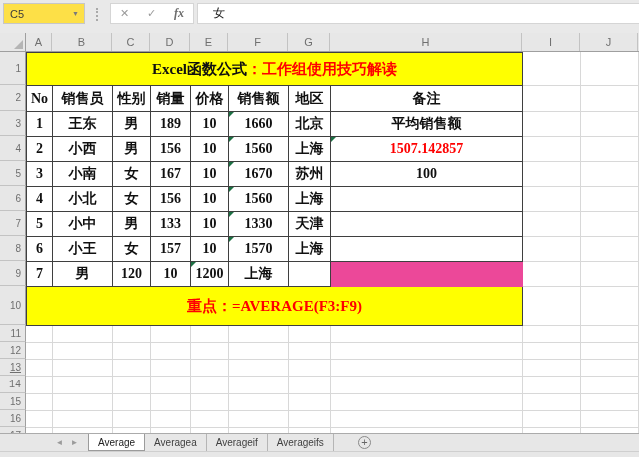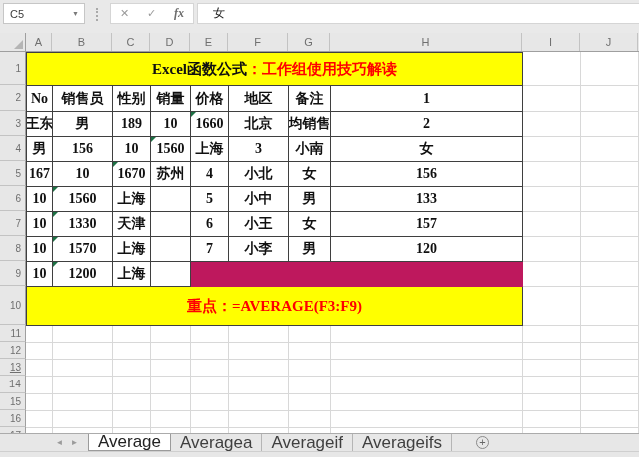--- a/index.html
+++ b/index.html
@@ -2,21 +2,21 @@
 <html><head>
 <meta charset="utf-8">
 <style>
   html,body{margin:0;padding:0;}
   body{width:639px;height:457px;overflow:hidden;background:#e9e9e9;
        font-family:"Liberation Sans",sans-serif;}
   .app{position:relative;width:639px;height:457px;background:#ffffff;}
 
   
   .formula-row{position:absolute;top:0;left:0;width:100%;height:33px;background:#e9e9e9;z-index:5;}
-  .name-box{position:absolute;left:3px;top:3px;width:82px;height:21px;background:#ffffff;
+  .name-box{position:absolute;left:3px;top:3px;width:82px;height:21px;background:#fde047;
             border:1px solid #c6c6c6;box-sizing:border-box;display:flex;align-items:center;justify-content:space-between;}
   .nb-val{padding-left:6px;font-size:11px;color:#3c3c3c;flex:1;}
   .nb-arrow{font-size:7px;color:#7a7a7a;padding-right:5px;}
   .dots{position:absolute;left:96px;top:8px;height:13px;width:0;border-left:2px dotted #a9a9a9;}
   .fx-box{position:absolute;left:110px;top:3px;width:84px;height:21px;background:#fff;
           border:1px solid #d5d5d5;box-sizing:border-box;display:flex;align-items:center;
           justify-content:space-around;}
   .fxb{font-size:11px;color:#9a9a9a;}
   .fxb.fx{font-family:"Liberation Serif","DejaVu Serif",serif;font-style:italic;font-weight:bold;
           color:#6d6d6d;font-size:12px;}
@@ -40,37 +40,37 @@
 
   
   .grid-area{position:absolute;left:26px;top:52px;right:0;height:381px;background:#fff;overflow:hidden;}
   .gl-v{position:absolute;width:1px;top:0;height:100%;background:#d8d8d8;}
   .gl-h{position:absolute;height:1px;left:0;right:0;background:#d8d8d8;}
 
   
   .table-grid{position:absolute;left:0;top:0;display:grid;z-index:2;
               grid-template-columns:26px 60px 38px 40px 38px 60px 42px 192px;
               grid-template-rows:33px 26px repeat(7,25px) 39px;
-              border-top:1px solid #3f3f3f;border-left:1px solid #3f3f3f;background:#be185d;}
+              border-top:1px solid #3f3f3f;border-left:1px solid #3f3f3f;background:#ec4899;}
   .tc{box-sizing:border-box;border-right:1px solid #3f3f3f;border-bottom:1px solid #3f3f3f;
       display:flex;align-items:center;justify-content:center;position:relative;background:#fff;
       font-family:"Liberation Serif","DejaVu Serif",serif;font-weight:bold;font-size:14px;color:#101010;
       white-space:nowrap;overflow:hidden;}
   .tc.yellow{grid-column:1/-1;background:#ffff00;font-size:15px;}
   .red{color:#fe0000;}
   .tri{position:absolute;left:0;top:0;width:0;height:0;
        border-top:5px solid #1d7044;border-right:5px solid transparent;}
 
   
   .tabbar{position:absolute;left:0;top:433px;width:100%;height:18px;background:#e7e7e7;
           border-top:1px solid #ababab;box-sizing:border-box;display:flex;align-items:stretch;z-index:6;}
   .nav-spacer{width:52px;}
   .nav-arrow{width:15px;display:flex;align-items:center;justify-content:center;color:#9b9b9b;font-size:8px;}
   .tabs{display:flex;margin-left:6px;}
-  .tab{padding:0 9px;display:flex;align-items:center;font-size:17px;color:#3f3f3f;
+  .tab{padding:0 9px;display:flex;align-items:center;font-size:10px;color:#3f3f3f;
        border-right:1px solid #b5b5b5;box-sizing:border-box;}
   .tab.active{background:#ffffff;border:1px solid #9b9b9b;border-top:none;color:#222222;}
   .add-sheet{margin-left:24px;align-self:center;width:13px;height:13px;border:1px solid #8a8a8a;
              border-radius:50%;display:flex;align-items:center;justify-content:center;
              color:#666;font-size:11px;line-height:1;box-sizing:border-box;}
   .statusbar{position:absolute;left:0;top:451px;width:100%;height:6px;background:#e7e7e7;
              border-top:1px solid #cfcfcf;box-sizing:border-box;z-index:6;}
 </style>
 </head>
 <body>
@@ -132,43 +132,47 @@
     <div class="table-grid" id="tableGrid">
         <div class="tc yellow">
           <span>Excel函数公式</span>
           <span class="red">：工作组使用技巧解读</span>
         </div>
         <div class="tc th">No</div>
         <div class="tc th">销售员</div>
         <div class="tc th">性别</div>
         <div class="tc th">销量</div>
         <div class="tc th">价格</div>
+        <div class="tc th">销售额</div>
         <div class="tc th">地区</div>
         <div class="tc th">备注</div>
         <div class="tc td">1</div>
         <div class="tc td">王东</div>
         <div class="tc td">男</div>
         <div class="tc td">189</div>
         <div class="tc td">10</div>
         <div class="tc td">1660<span class="tri"></span></div>
         <div class="tc td">北京</div>
         <div class="tc td">平均销售额</div>
         <div class="tc td">2</div>
+        <div class="tc td">小西</div>
         <div class="tc td">男</div>
         <div class="tc td">156</div>
         <div class="tc td">10</div>
         <div class="tc td">1560<span class="tri"></span></div>
         <div class="tc td">上海</div>
+        <div class="tc td red">1507.142857<span class="tri"></span></div>
         <div class="tc td">3</div>
         <div class="tc td">小南</div>
         <div class="tc td">女</div>
         <div class="tc td">167</div>
         <div class="tc td">10</div>
         <div class="tc td">1670<span class="tri"></span></div>
         <div class="tc td">苏州</div>
+        <div class="tc td">100</div>
         <div class="tc td">4</div>
         <div class="tc td">小北</div>
         <div class="tc td">女</div>
         <div class="tc td">156</div>
         <div class="tc td">10</div>
         <div class="tc td">1560<span class="tri"></span></div>
         <div class="tc td">上海</div>
         <div class="tc td"></div>
         <div class="tc td">5</div>
         <div class="tc td">小中</div>
@@ -180,21 +184,20 @@
         <div class="tc td"></div>
         <div class="tc td">6</div>
         <div class="tc td">小王</div>
         <div class="tc td">女</div>
         <div class="tc td">157</div>
         <div class="tc td">10</div>
         <div class="tc td">1570<span class="tri"></span></div>
         <div class="tc td">上海</div>
         <div class="tc td"></div>
         <div class="tc td">7</div>
-        <div class="tc td">小李</div>
         <div class="tc td">男</div>
         <div class="tc td">120</div>
         <div class="tc td">10</div>
         <div class="tc td">1200<span class="tri"></span></div>
         <div class="tc td">上海</div>
         <div class="tc td"></div>
         <div class="tc yellow">
           <span class="red">重点：=AVERAGE(F3:F9)</span>
         </div>
       </div>

